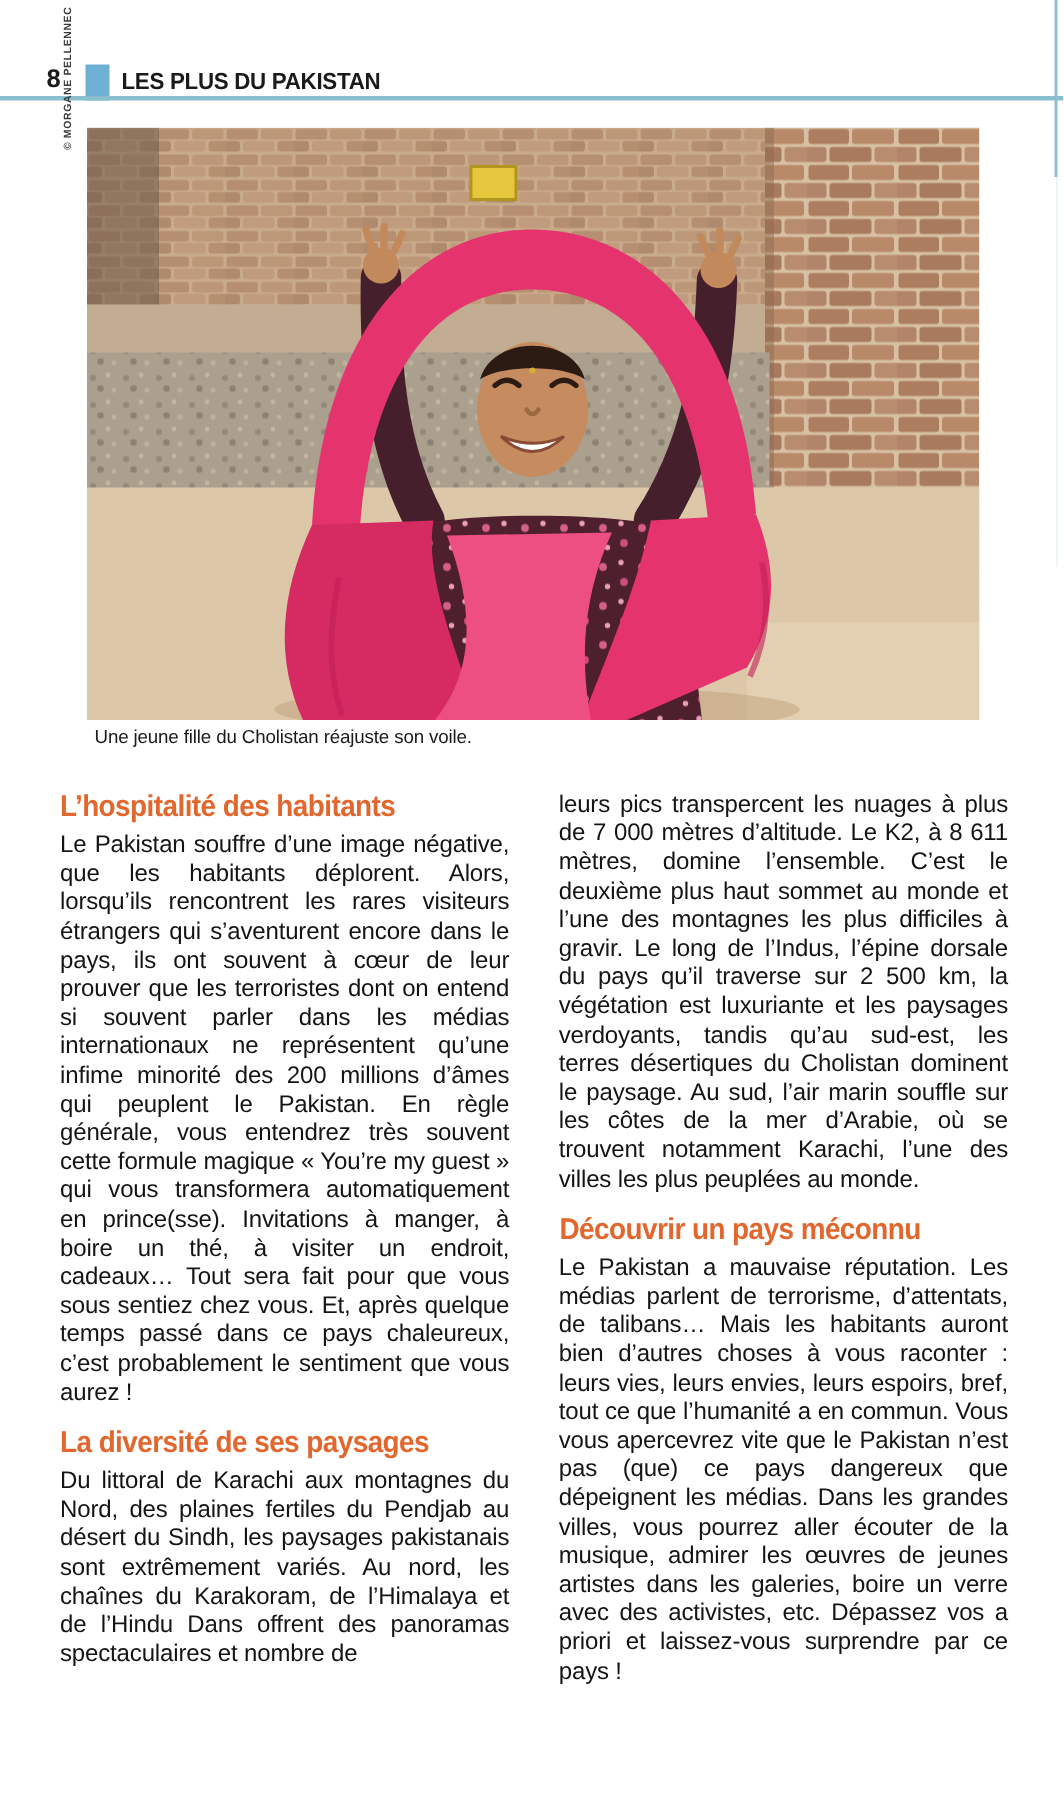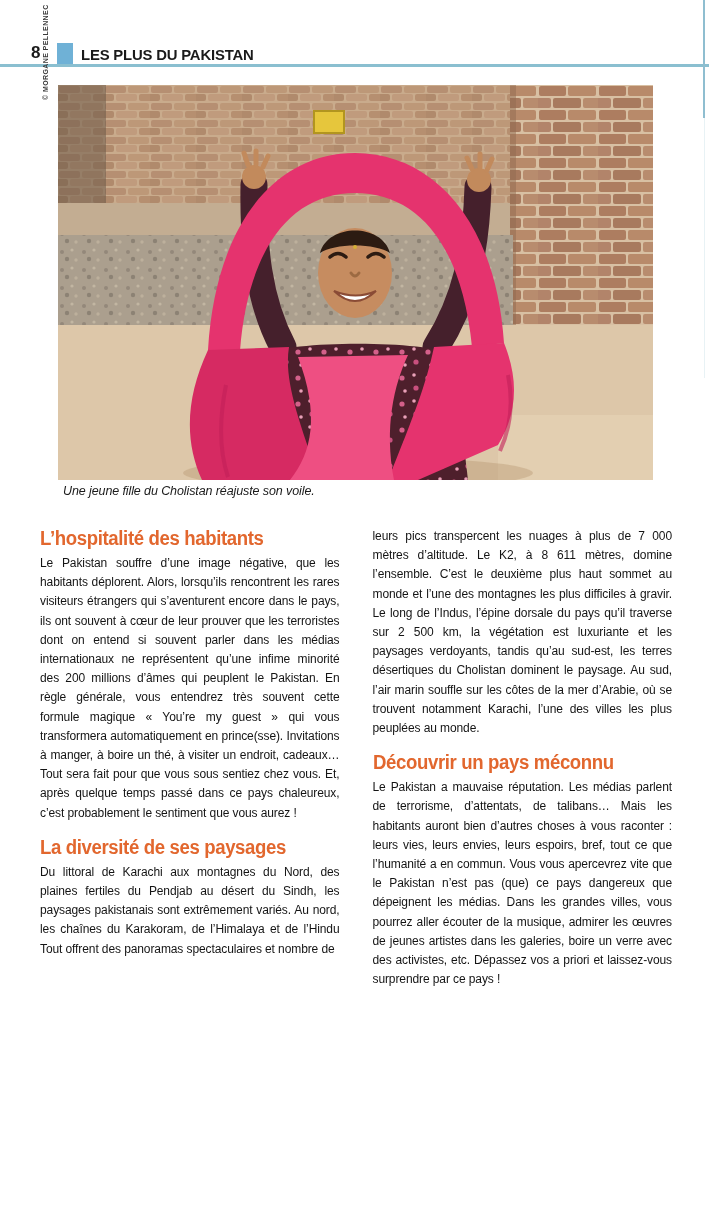--- a/index.html
+++ b/index.html
@@ -12,28 +12,28 @@
   .marker-square{position:absolute;left:57px;top:43px;width:16px;height:24px;background:#6fb1d6;}
   .header-title{position:absolute;left:81px;top:46px;font-size:15.5px;font-weight:bold;color:#1a1a1a;letter-spacing:-0.2px;transform:scaleX(.96);transform-origin:0 0;white-space:nowrap;}
   .header-rule{position:absolute;left:0;top:64px;width:709px;height:3px;background:#8abfd0;}
   .edge-line{position:absolute;left:703px;top:0;width:2px;height:118px;background:#8fbed0;}
   .edge-line-faint{position:absolute;left:704px;top:118px;width:1px;height:260px;background:#e8f2f5;}
 
   
   .photo{position:absolute;left:58px;top:85px;width:595px;height:395px;overflow:hidden;}
   .credit{position:absolute;left:42px;top:88px;width:12px;height:92px;}
   .credit span{display:block;transform:rotate(-90deg) translateX(-100%);transform-origin:0 0;white-space:nowrap;font-size:7px;letter-spacing:.4px;color:#3a3a3a;font-weight:bold;}
-  .caption{position:absolute;left:63px;top:484px;font-size:12.5px;font-style:italic;color:#1a1a1a;letter-spacing:-0.1px;}
+  .caption{position:absolute;left:63px;top:484px;font-size:12.5px;color:#1a1a1a;letter-spacing:-0.1px;}
 
   
   .columns{position:absolute;left:40px;top:527px;width:632px;display:flex;gap:33px;}
   .col{width:308px;}
   .col h2{color:#e2672e;font-size:20px;line-height:22px;font-weight:bold;margin:13px 0 5px 0;transform:scaleX(.93);transform-origin:0 50%;white-space:nowrap;letter-spacing:-0.4px;}
   .col h2.first{margin-top:0;}
-  .col p{font-size:12px;line-height:19.2px;text-align:justify;margin:0;letter-spacing:-0.1px;color:#141414;}
+  .col p{font-size:16px;line-height:19.2px;text-align:justify;margin:0;letter-spacing:-0.1px;color:#141414;}
 </style>
 </head>
 <body>
 
 <div class="page">
 
   <div class="page-number">8</div>
   <div class="marker-square"></div>
   <div class="header-title">LES PLUS DU PAKISTAN</div>
   <div class="header-rule"></div>
@@ -122,21 +122,21 @@
     </svg>
   </div>
 
   <div class="caption">Une jeune fille du Cholistan réajuste son voile.</div>
 
   <div class="columns">
     <div class="col">
       <h2 class="first">L’hospitalité des habitants</h2>
       <p>Le Pakistan souffre d’une image négative, que les habitants déplorent. Alors, lorsqu’ils rencontrent les rares visiteurs étrangers qui s’aventurent encore dans le pays, ils ont souvent à cœur de leur prouver que les terroristes dont on entend si souvent parler dans les médias internationaux ne représentent qu’une infime minorité des 200 millions d’âmes qui peuplent le Pakistan. En règle générale, vous entendrez très souvent cette formule magique « You’re my guest » qui vous transformera automatiquement en prince(sse). Invitations à manger, à boire un thé, à visiter un endroit, cadeaux… Tout sera fait pour que vous sous sentiez chez vous. Et, après quelque temps passé dans ce pays chaleureux, c’est probablement le sentiment que vous aurez !</p>
       <h2>La diversité de ses paysages</h2>
-      <p>Du littoral de Karachi aux montagnes du Nord, des plaines fertiles du Pendjab au désert du Sindh, les paysages pakistanais sont extrêmement variés. Au nord, les chaînes du Karakoram, de l’Himalaya et de l’Hindu Tout offrent des panoramas spectaculaires et nombre de</p>
+      <p>Du littoral de Karachi aux montagnes du Nord, des plaines fertiles du Pendjab au désert du Sindh, les paysages pakistanais sont extrêmement variés. Au nord, les chaînes du Karakoram, de l’Himalaya et de l’Hindu Dans offrent des panoramas spectaculaires et nombre de</p>
     </div>
     <div class="col">
       <p>leurs pics transpercent les nuages à plus de 7 000 mètres d’altitude. Le K2, à 8 611 mètres, domine l’ensemble. C’est le deuxième plus haut sommet au monde et l’une des montagnes les plus difficiles à gravir. Le long de l’Indus, l’épine dorsale du pays qu’il traverse sur 2 500 km, la végétation est luxuriante et les paysages verdoyants, tandis qu’au sud-est, les terres désertiques du Cholistan dominent le paysage. Au sud, l’air marin souffle sur les côtes de la mer d’Arabie, où se trouvent notamment Karachi, l’une des villes les plus peuplées au monde.</p>
       <h2>Découvrir un pays méconnu</h2>
       <p>Le Pakistan a mauvaise réputation. Les médias parlent de terrorisme, d’attentats, de talibans… Mais les habitants auront bien d’autres choses à vous raconter : leurs vies, leurs envies, leurs espoirs, bref, tout ce que l’humanité a en commun. Vous vous apercevrez vite que le Pakistan n’est pas (que) ce pays dangereux que dépeignent les médias. Dans les grandes villes, vous pourrez aller écouter de la musique, admirer les œuvres de jeunes artistes dans les galeries, boire un verre avec des activistes, etc. Dépassez vos a priori et laissez-vous surprendre par ce pays !</p>
     </div>
   </div>
 
 </div>
 

